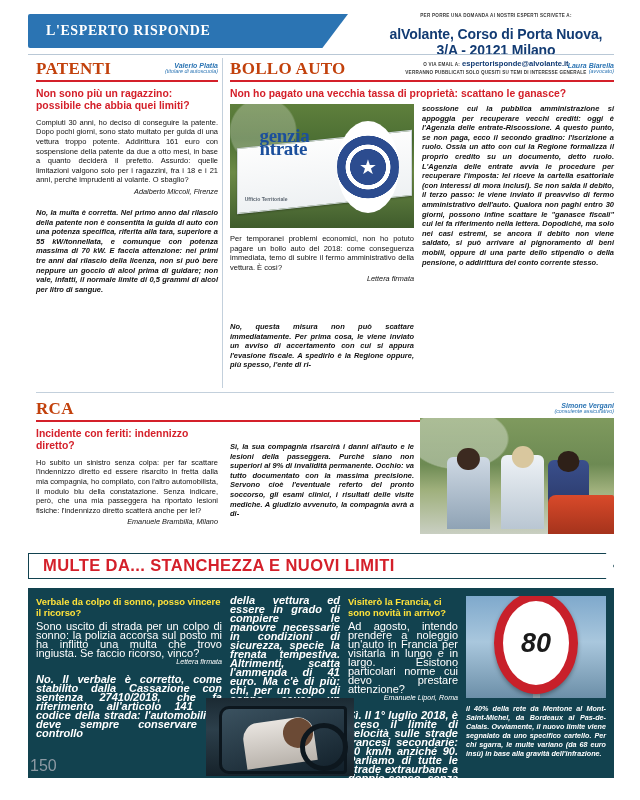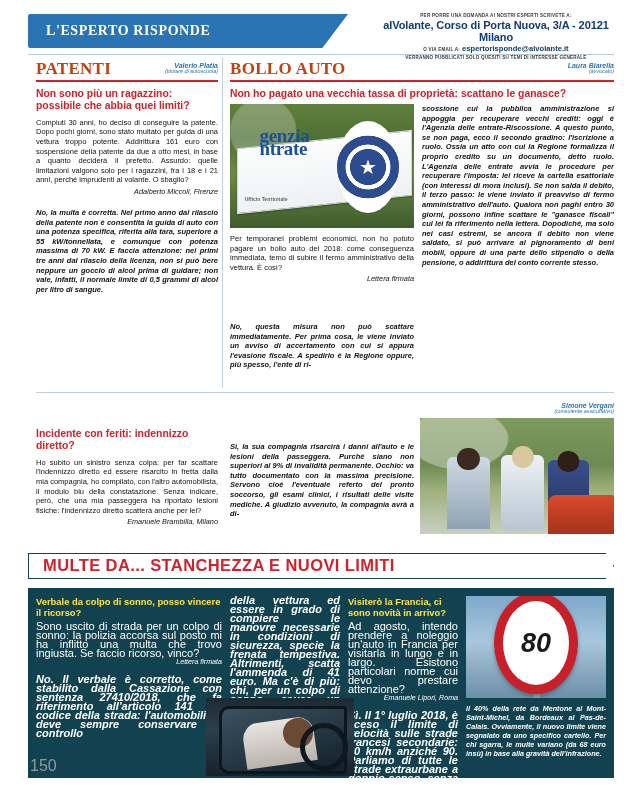--- a/index.html
+++ b/index.html
@@ -22,21 +22,21 @@
   .masthead-title{
     position:absolute;left:18px;top:0;height:34px;line-height:34px;
     color:#ffffff;font-family:"Liberation Serif",serif;font-weight:bold;
     font-size:14px;letter-spacing:.6px;white-space:nowrap;
   }
   .contactbox{
     position:absolute;left:378px;top:10px;width:236px;height:40px;
     background:#ffffff;color:#0d2e5c;text-align:center;
   }
   .cb-l1{font-size:4.6px;letter-spacing:.25px;color:#3a3a3a;margin-top:3px;font-weight:bold;}
-  .cb-l2{font-size:11px;font-weight:bold;color:#123b73;letter-spacing:-.1px;margin-top:1px;}
+  .cb-l2{font-size:14px;font-weight:bold;color:#123b73;letter-spacing:-.1px;margin-top:8px;}
   .cb-l3{font-size:7.6px;font-weight:bold;color:#123b73;margin-top:1px;}
   .cb-l3 .lbl{font-size:4.6px;color:#3a3a3a;font-weight:bold;letter-spacing:.2px;}
   .cb-l4{font-size:4.6px;color:#3a3a3a;font-weight:bold;margin-top:2px;letter-spacing:.2px;}
 
   .rule-top{position:absolute;left:28px;top:54px;width:586px;height:1px;background:#b9c8d6;}
 
   
   .sec-head{position:absolute;}
   .sec-title{
     font-family:"Liberation Serif",serif;font-weight:bold;
@@ -225,20 +225,24 @@
   <div class="col" style="left:230px;top:290px;width:184px;margin-top:32px;">
     <div class="body ans">No, questa misura non può scattare immediatamente. Per prima cosa, le viene inviato un avviso di accertamento con cui si appura l'evasione fiscale. A spedirlo è la Regione oppure, più spesso, l'ente di ri-</div>
   </div>
 
   <div class="col" style="left:422px;top:104px;width:192px;">
     <div class="body ans">scossione cui la pubblica amministrazione si appoggia per recuperare vecchi crediti: oggi è l'Agenzia delle entrate-Riscossione. A questo punto, se non paga, ecco il secondo gradino: l'iscrizione a ruolo. Ossia un atto con cui la Regione formalizza il proprio credito su un documento, detto ruolo. L'Agenzia delle entrate avvia le procedure per recuperare l'imposta: lei riceve la cartella esattoriale (con interessi di mora inclusi). Se non salda il debito, il terzo passo: le viene inviato il preavviso di fermo amministrativo dell'auto. Qualora non paghi entro 30 giorni, possono infine scattare le "ganasce fiscali" cui lei fa riferimento nella lettera. Dopodiché, ma solo nei casi estremi, se ancora il debito non viene saldato, si può arrivare al pignoramento di beni mobili, oppure di una parte dello stipendio o della pensione, o addirittura del conto corrente stesso.</div>
   </div>
 
   <div class="divider-h" style="left:36px;top:392px;width:578px;"></div>
 
+  <div class="sec-head" style="left:36px;top:400px;width:578px;">
+    <div class="sec-title">RCA</div>
+    <div class="sec-rule"></div>
+  </div>
   <div class="byline" style="left:500px;top:402px;width:114px;">
     <div class="nm">Simone Vergani</div>
     <div class="rl">(consulente assicurativo)</div>
   </div>
 
   <div class="col" style="left:36px;top:428px;width:182px;">
     <div class="q-title">Incidente con feriti: indennizzo diretto?</div>
     <div class="body" style="margin-top:5px;">Ho subito un sinistro senza colpa: per far scattare l'indennizzo diretto ed essere risarcito in fretta dalla mia compagnia, ho compilato, con l'altro automobilista, il modulo blu della constatazione. Senza indicare, però, che una mia passeggera ha riportato lesioni fisiche: l'indennizzo diretto scatterà anche per lei?</div>
     <div class="sig">Emanuele Brambilla, Milano</div>
   </div>

